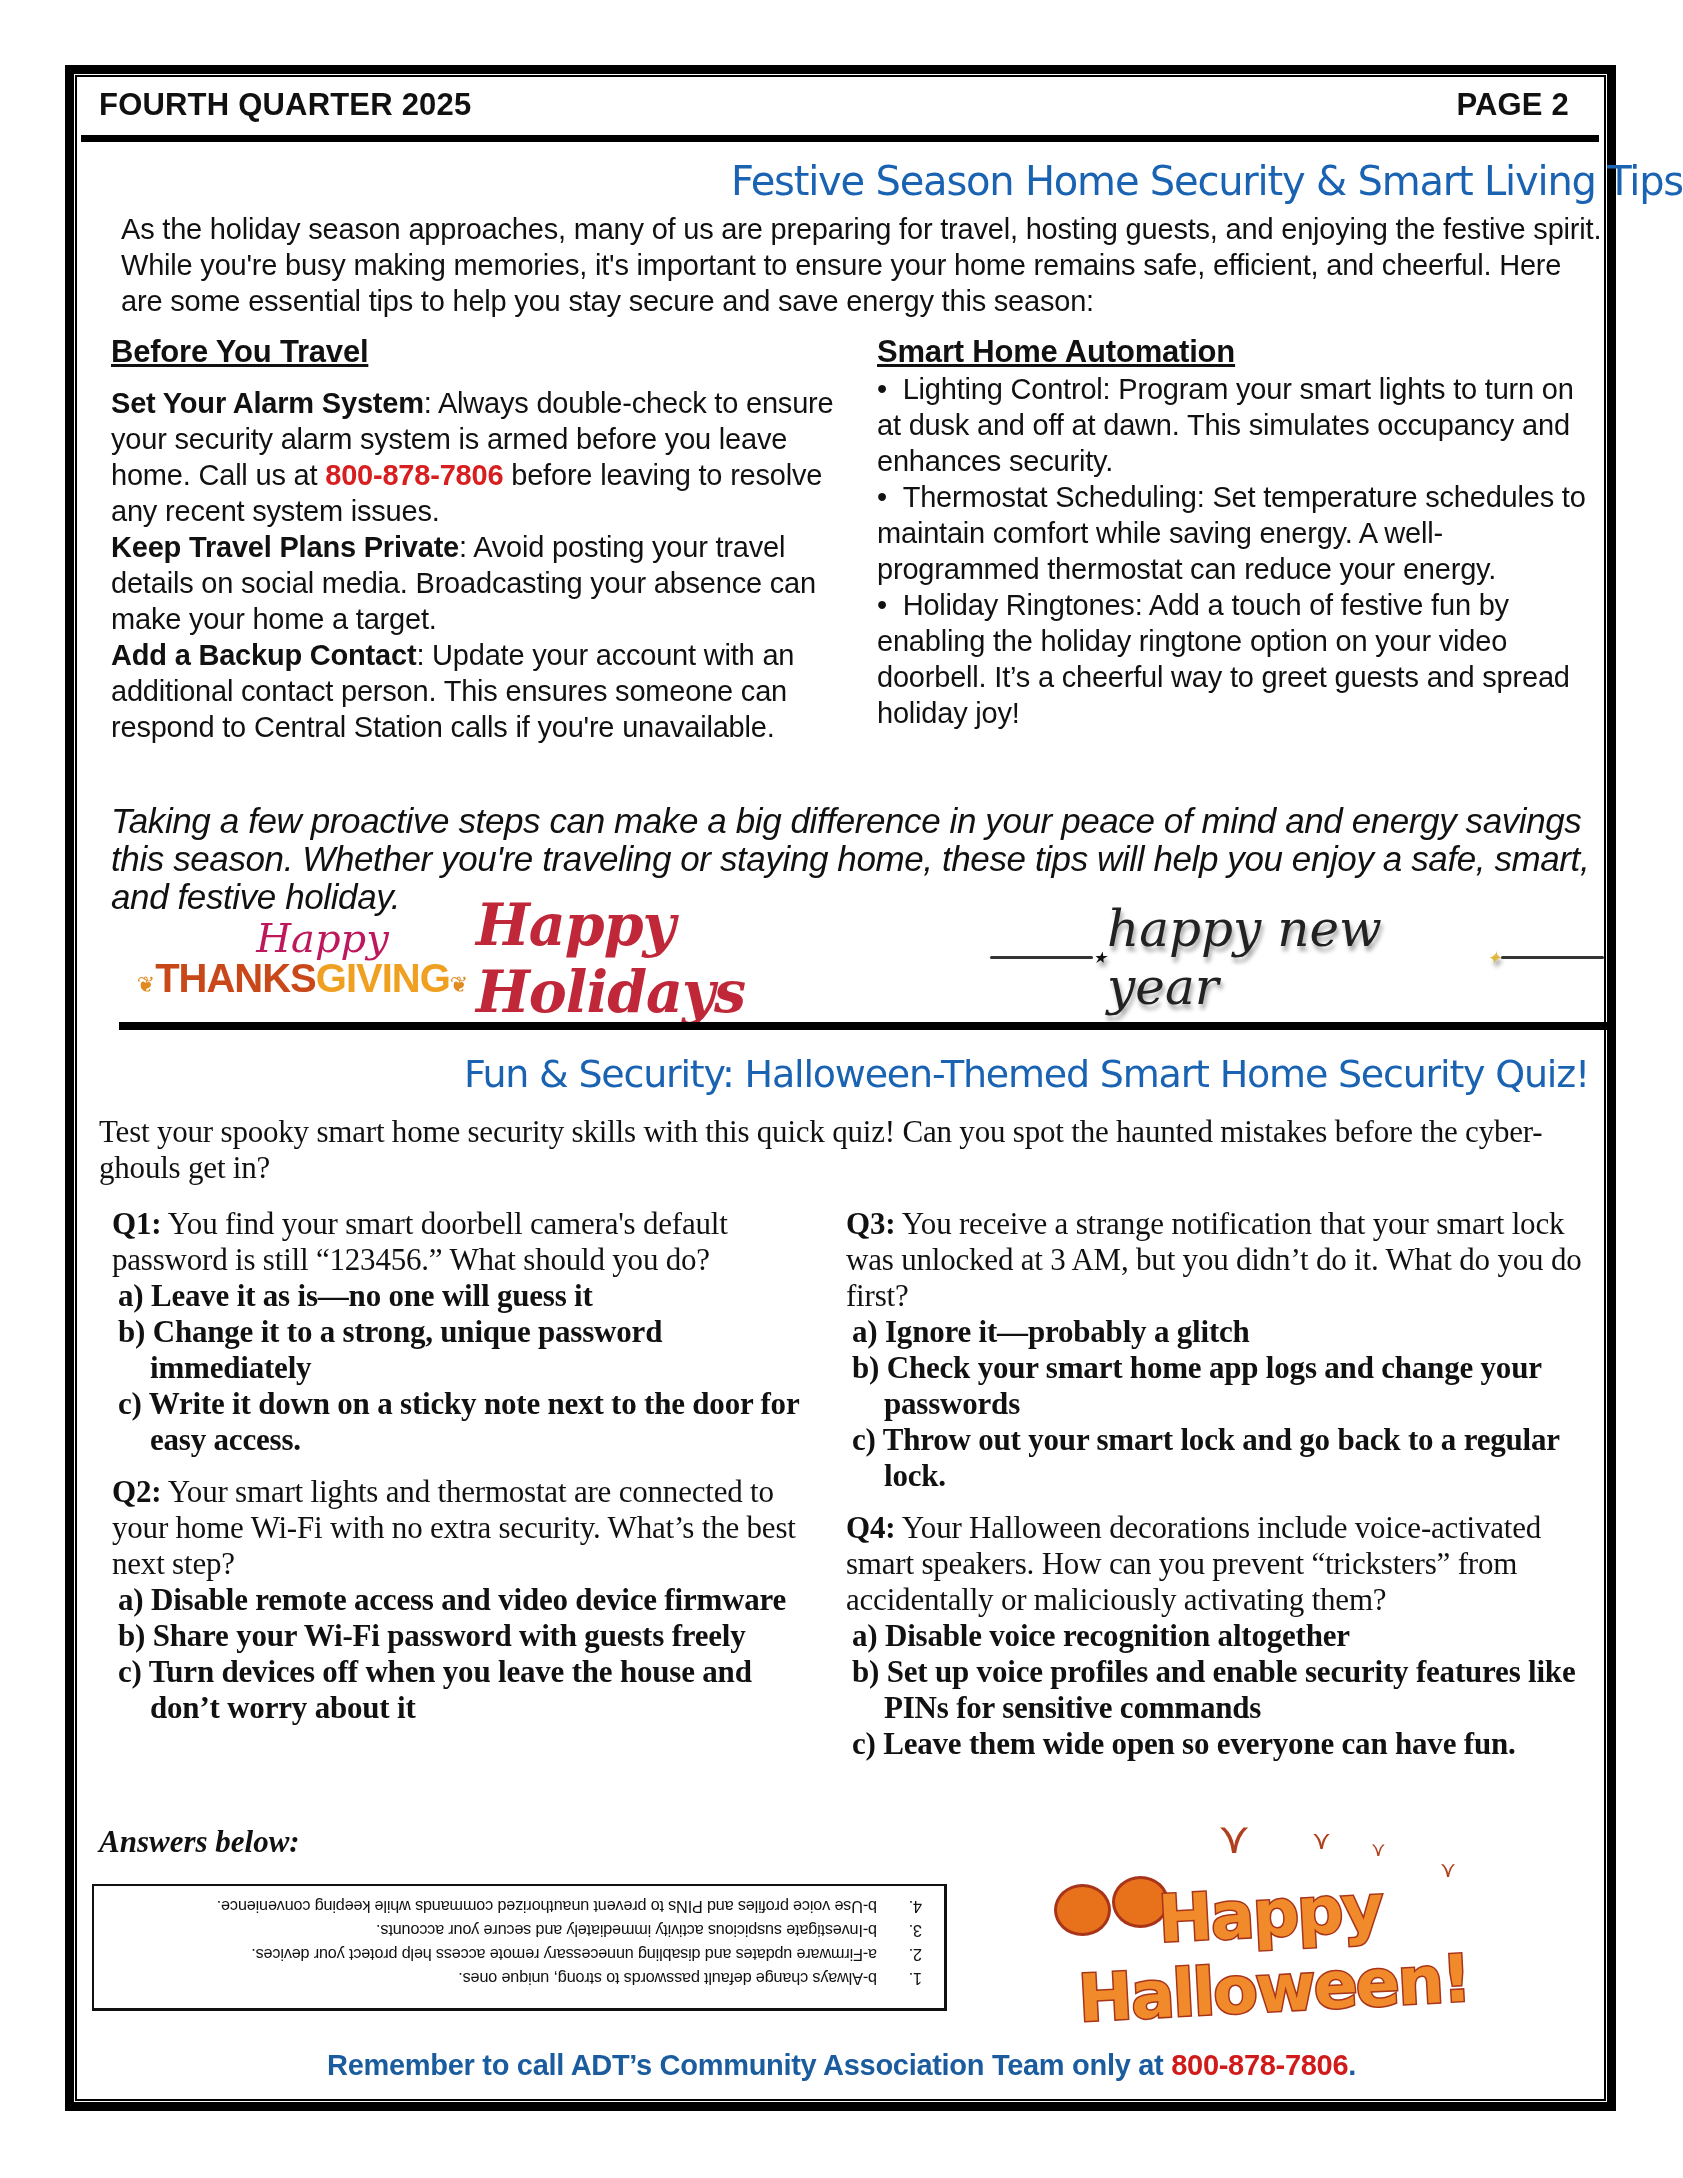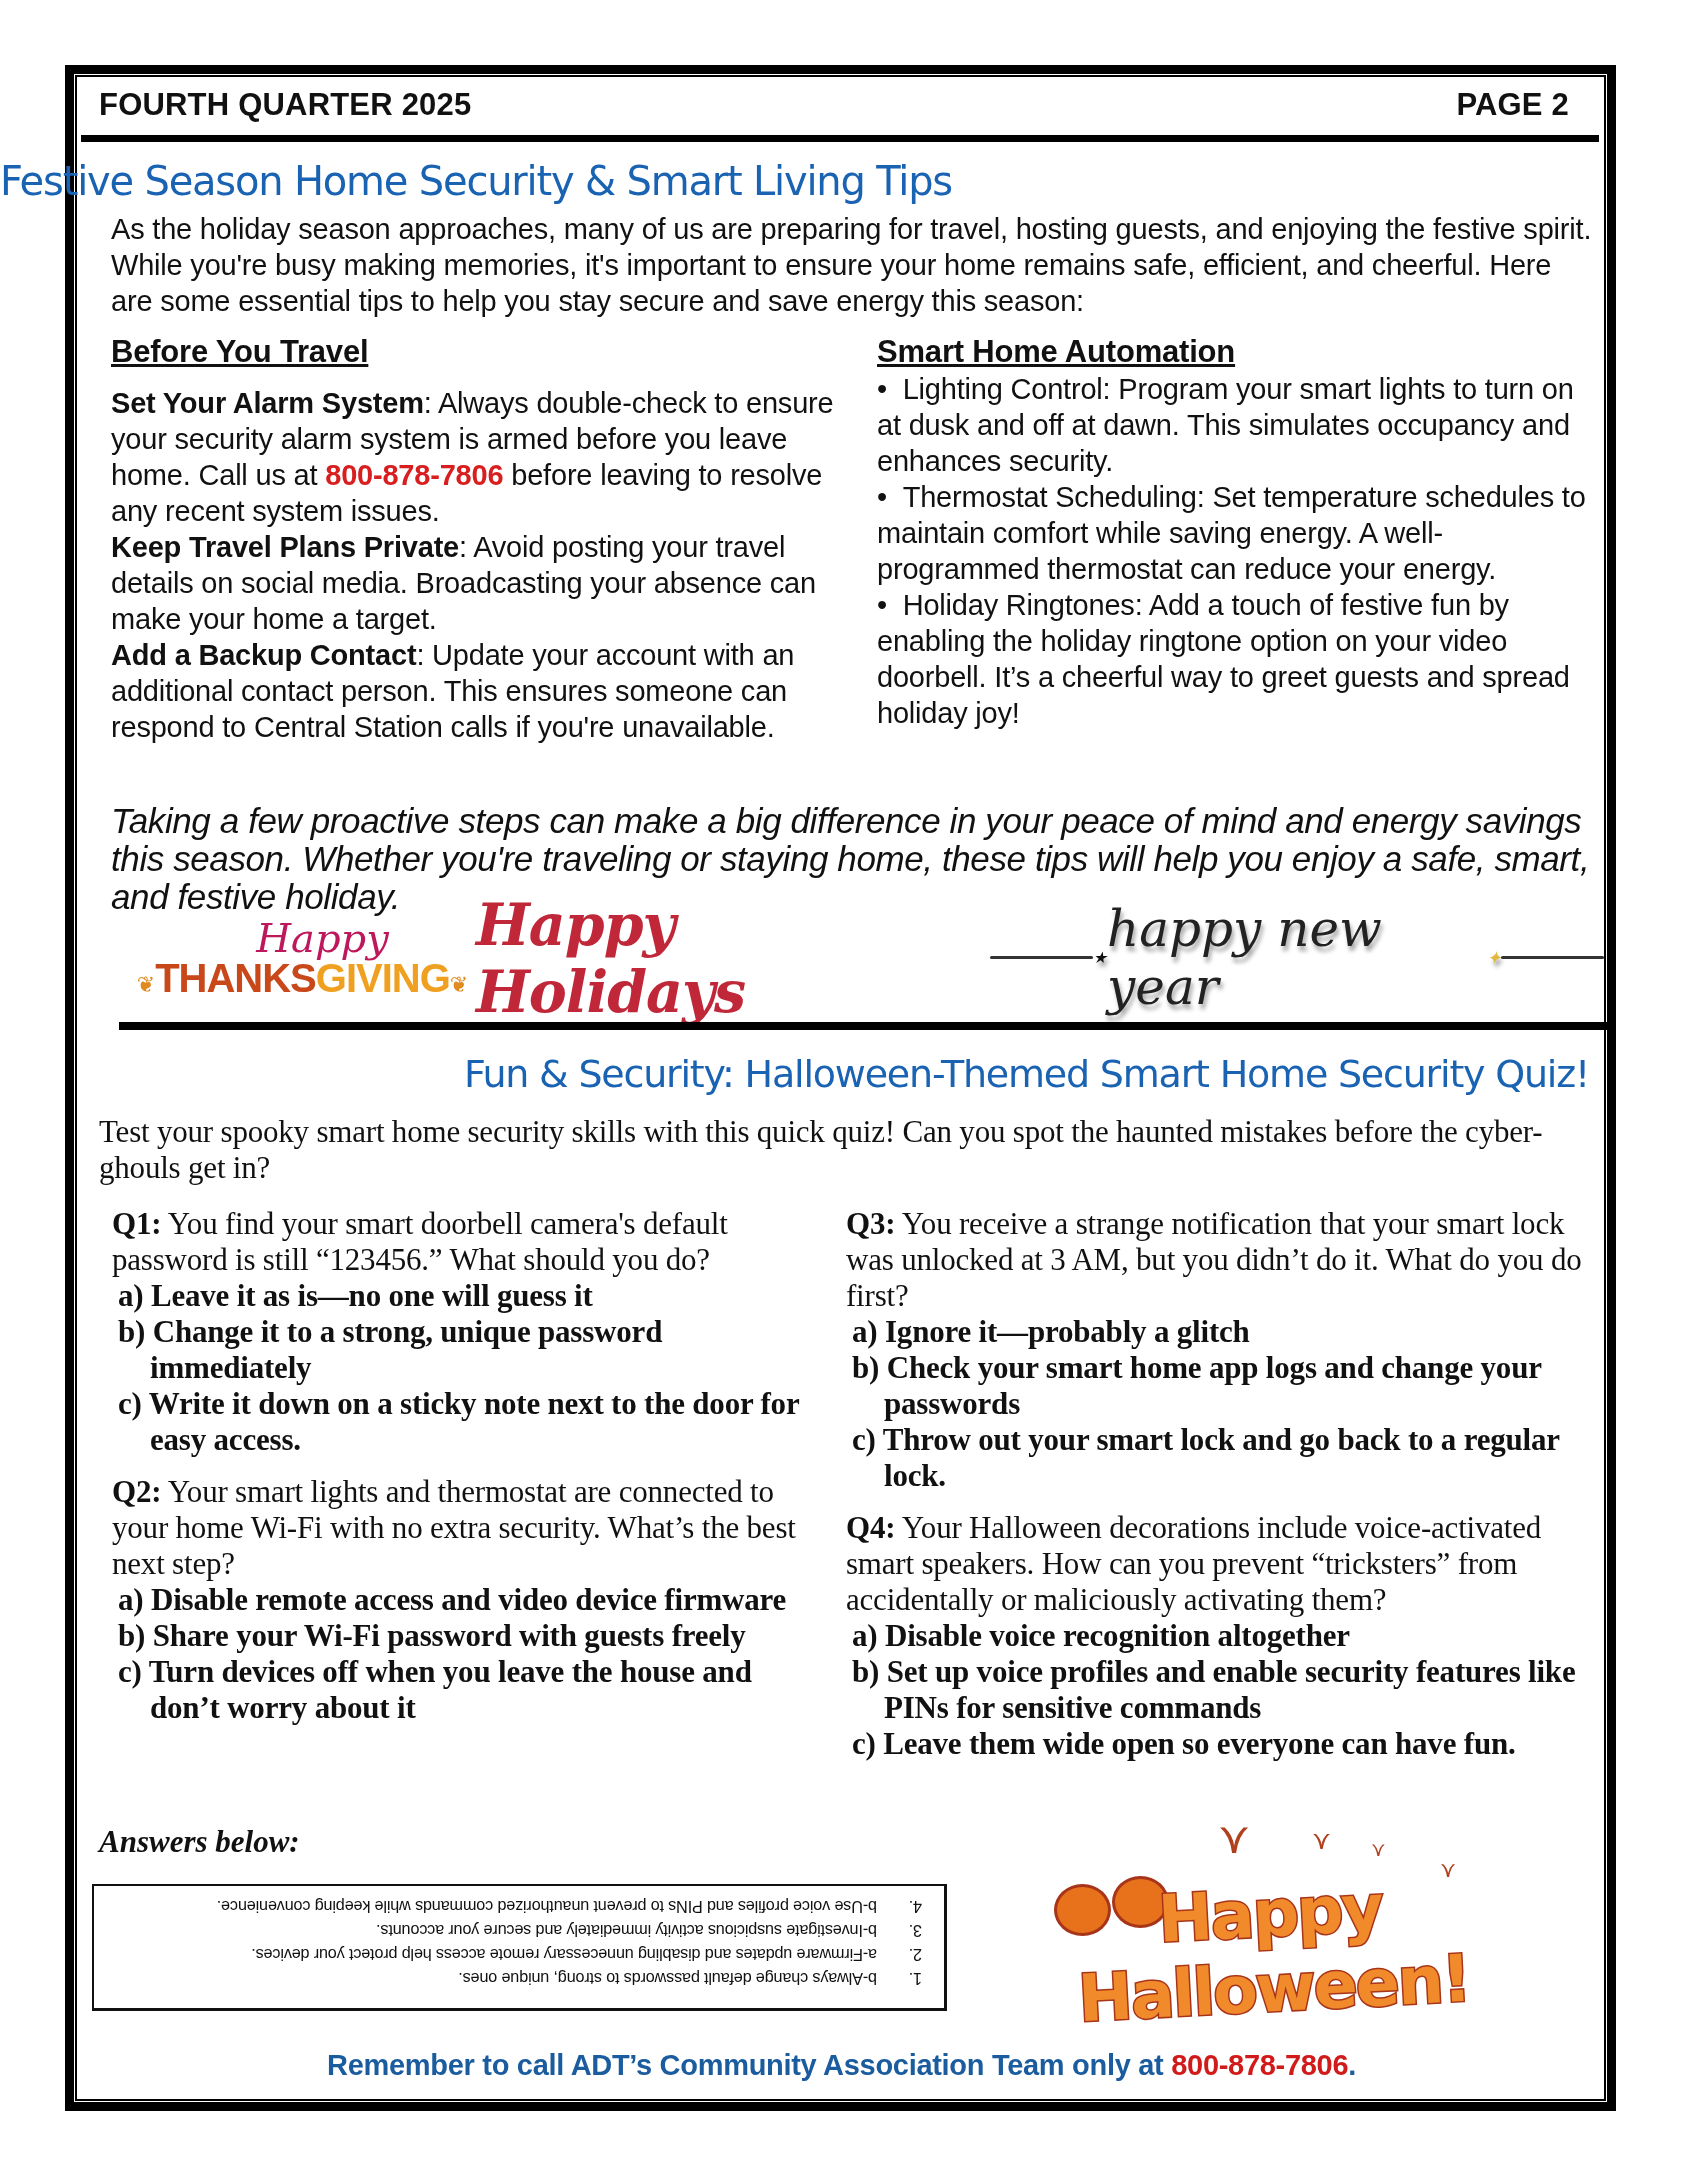--- a/index.html
+++ b/index.html
@@ -4,25 +4,25 @@
 <style>
   html, body { margin:0; padding:0; background:#ffffff; }
   body { width:1683px; height:2178px; position:relative; overflow:hidden; font-family:"Liberation Sans", sans-serif; color:#111; }
   .outer { position:absolute; left:65px; top:65px; width:1551px; height:2046px; box-sizing:border-box; border:9px solid #000; }
   .inner { position:absolute; left:75px; top:75px; width:1531px; height:2026px; box-sizing:border-box; border:2px solid #000; }
   .hdr { position:absolute; top:87px; font-family:"Liberation Sans", sans-serif; font-weight:bold; font-size:31px; letter-spacing:0.2px; }
   .hdr-left { left:99px; }
   .hdr-right { right:114px; }
   .rule-top { position:absolute; left:81px; top:135px; width:1518px; height:7px; background:#000; }
   .rule-mid { position:absolute; left:119px; top:1022px; width:1490px; height:8px; background:#000; }
-  .title { position:absolute; left:0; width:1683px; text-align:left; color:#1a63b3; font-family:"DejaVu Sans", sans-serif; }
+  .title { position:absolute; left:0; width:1683px; text-align:right; color:#1a63b3; font-family:"DejaVu Sans", sans-serif; }
   .t1 { top:158px; font-size:40px; letter-spacing:-1.2px; }
   .t2 { top:1052px; left:auto; right:94px; width:auto; text-align:right; font-size:38px; letter-spacing:-1.2px; }
   .sans { font-family:"Liberation Sans", sans-serif; font-size:29px; line-height:36px; letter-spacing:-0.2px; }
-  .intro { position:absolute; left:111px; top:211px; width:1485px; }
+  .intro { position:absolute; left:121px; top:211px; width:1485px; }
   .col-left { position:absolute; left:111px; top:333px; width:733px; }
   .col-right { position:absolute; left:877px; top:333px; width:718px; }
   .subhead { font-weight:bold; text-decoration:underline; font-size:31px; line-height:38px; }
   .gap { height:14px; }
   .b { font-weight:bold; }
   .phone { color:#d81e1e; font-weight:bold; }
   .closing { position:absolute; left:111px; top:802px; width:1505px; font-style:italic; font-size:35px; line-height:38px; letter-spacing:-0.4px; }
   .banner { position:absolute; top:903px; height:109px; display:flex; align-items:center; justify-content:center; }
   .bn-thanks { left:129px; width:347px; flex-direction:column; }
   .bn-thanks .happy { font-family:"DejaVu Serif", serif; font-style:italic; color:#be185d; font-size:40px; line-height:40px; margin-left:40px; }

